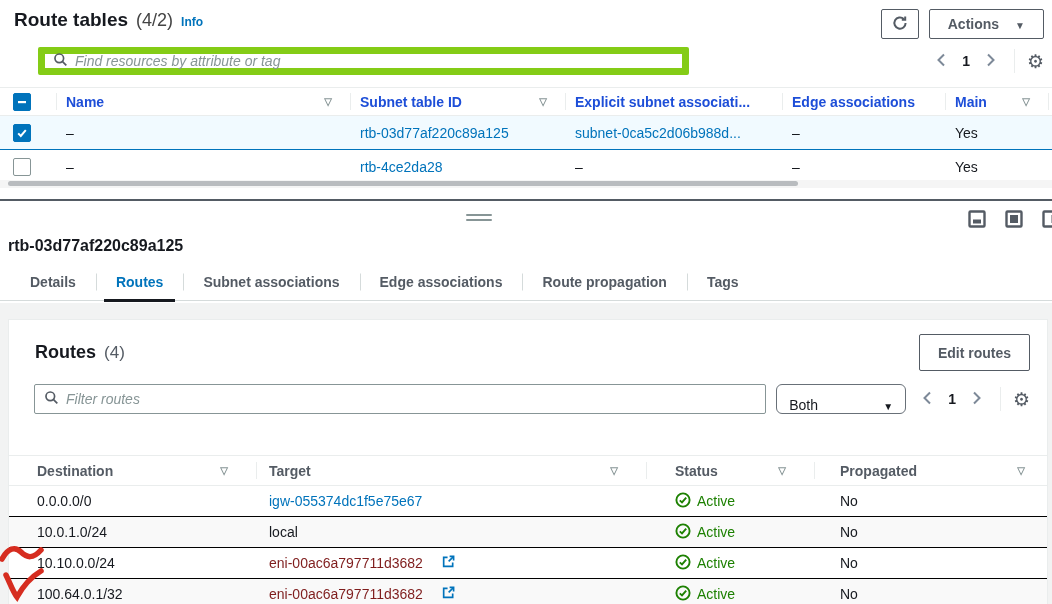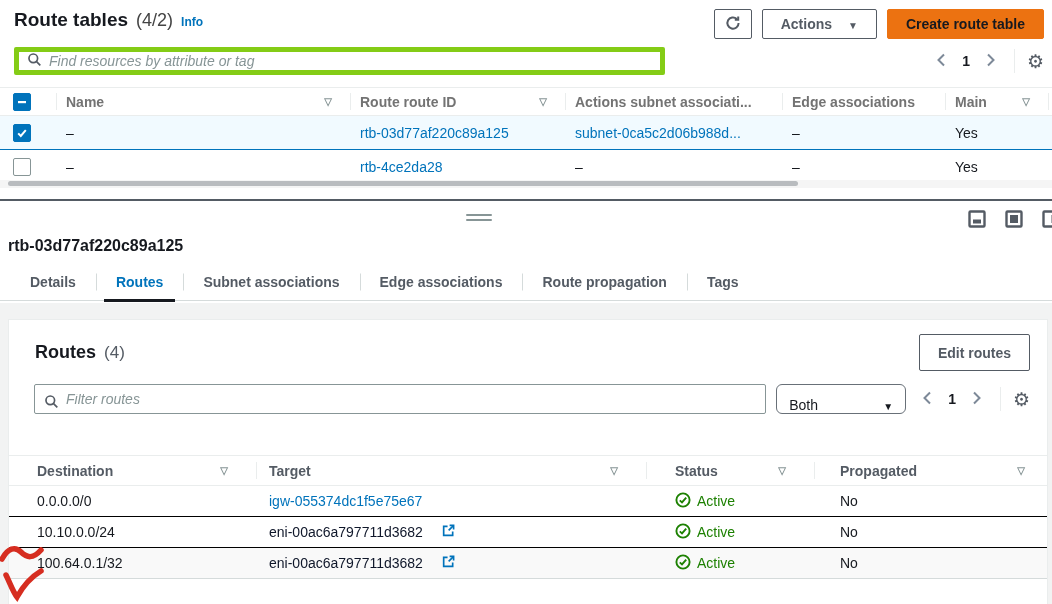--- a/index.html
+++ b/index.html
@@ -13,35 +13,35 @@
   .page-title { font-size:19px; font-weight:bold; color:#16191f; }
   .page-counter { font-size:18px; font-weight:normal; color:#444; }
   .info-link { font-size:12px; font-weight:bold; color:#0073bb; text-decoration:none; cursor:pointer; }
   .header-actions { display:flex; gap:10px; align-items:center; }
   .btn { display:inline-flex; align-items:center; justify-content:center; gap:16px; height:30px; border:1px solid #545b64; border-radius:2px; background:#fff; color:#545b64; font-weight:bold; font-size:14px; padding:0 18px; cursor:pointer; font-family:inherit; }
   .btn-icon { width:38px; padding:0; }
   .btn-primary { background:#ec7211; border-color:#ec7211; color:#16191f; }
   .caret-down::after { content:"▼"; font-size:10px; color:inherit; }
 
   .toolbar-row { display:flex; justify-content:space-between; align-items:center; padding:8px 8px 0 14px; }
-  .search-box { display:flex; align-items:center; gap:7px; width:651px; height:28px; border:5px solid #84cc16; border-radius:2px; background:#fff; padding:0 8px; }
+  .search-box { display:flex; align-items:center; gap:7px; width:651px; height:28px; border:7px solid #84cc16; border-radius:2px; background:#fff; padding:0 8px;margin-left:24px; }
   .search-box input { border:none; outline:none; flex:1; font-size:14px; font-style:italic; color:#16191f; font-family:inherit; background:transparent; }
   .search-box input::placeholder { color:#879596; font-style:italic; }
 
   .pager { display:flex; align-items:center; gap:4px; }
   .pager .pg-btn { background:none; border:none; cursor:pointer; padding:4px 6px; display:flex; align-items:center; }
   .pager .pg-num { font-size:14px; font-weight:bold; color:#16191f; padding:0 6px; cursor:pointer; }
   .pager-divider { width:1px; height:24px; background:#eaeded; margin:0 8px; }
   .gear { font-size:19px; color:#545b64; background:none; border:none; cursor:pointer; line-height:1; }
 
   
   .rt-table-wrap { margin-top:12px; overflow:hidden; }
   table.rt { border-collapse:collapse; table-layout:fixed; width:1110px; }
   table.rt th, table.rt td { text-align:left; font-size:14px; vertical-align:middle; position:relative; }
-  table.rt th { height:28px; color:#737373; font-weight:bold; border-top:1px solid #eaeded; border-bottom:1px solid #eaeded; padding:0 10px; }
+  table.rt th { height:28px; color:#1d4ed8; font-weight:bold; border-top:1px solid #eaeded; border-bottom:1px solid #eaeded; padding:0 10px; }
   table.rt th .th-inner { display:flex; align-items:center; justify-content:space-between; }
   table.rt th:not(:first-child)::before { content:""; position:absolute; left:0; top:5px; bottom:5px; width:1px; background:#eaeded; }
   table.rt td { height:34px; padding:0 10px; border-bottom:1px solid #eaeded; }
   tr.row-selected td { background:#f1faff; border-top:1px solid #0073bb; border-bottom:1px solid #0073bb; }
   .sort-icon { color:#879596; font-size:10px; margin-right:8px; cursor:pointer; }
   .sort-icon::after { content:"▽"; }
   a.tbl-link { color:#0073bb; text-decoration:none; cursor:pointer; }
 
   .checkbox { width:18px; height:18px; border:1px solid #879596; border-radius:2px; background:#fff; display:flex; align-items:center; justify-content:center; cursor:pointer; margin-left:3px; }
   .checkbox.checked, .checkbox.indeterminate { background:#0073bb; border-color:#0073bb; }
@@ -70,39 +70,39 @@
 
   .panel-content { position:absolute; top:102px; bottom:0; left:0; right:0; background:#f2f3f3; padding:16px 4px 0 8px; }
   .card { background:#fff; border:1px solid #eaeded; min-height:300px; }
   .card-header { display:flex; justify-content:space-between; align-items:center; padding:14px 17px 0 26px; }
   .card-title-wrap { display:flex; align-items:baseline; gap:8px; }
   .card-title { font-size:18px; font-weight:bold; color:#16191f; }
   .card-counter { font-size:17px; color:#545b64; }
   .btn-edit { height:37px; }
 
   .card-toolbar { display:flex; align-items:center; padding:13px 17px 0 25px; gap:10px; }
-  .filter-box { flex:1; display:flex; gap:7px; height:30px; border:1px solid #879596; border-radius:2px; padding:9px 9px; }
+  .filter-box { flex:1; display:flex; align-items:center; gap:7px; height:30px; border:1px solid #879596; border-radius:2px; padding:9px 9px; }
   .filter-box input { border:none; outline:none; flex:1; font-size:14px; font-style:italic; font-family:inherit; }
   .filter-box input::placeholder { color:#879596; font-style:italic; }
   .select { display:flex; align-items:flex-end; justify-content:space-between; width:130px; height:30px; border:1px solid #687078; border-radius:6px; padding:0 12px; font-size:14px; color:#16191f; cursor:pointer; background:#fff; }
   .select .caret-down::after { color:#16191f; }
 
   table.routes { border-collapse:collapse; table-layout:fixed; width:100%; margin-top:41px; }
   table.routes th { height:30px; color:#545b64; font-weight:bold; font-size:14px; text-align:left; border-top:1px solid #eaeded; border-bottom:1px solid #eaeded; position:relative; }
   table.routes th:not(:first-child)::before { content:""; position:absolute; left:0; top:6px; bottom:6px; width:1px; background:#eaeded; }
   table.routes th .th-inner { display:flex; align-items:center; justify-content:space-between; }
   table.routes td { height:31px; font-size:14px; color:#16191f; border-bottom:1px solid #000000; }
   table.routes tr.stripe td { background:#f9f9f9; }
   table.routes tr:last-child td { border-bottom:1px solid #d5dbdb; }
   .pl-dest { padding-left:28px; padding-right:20px; }
   .pl-target { padding-left:13px; padding-right:20px; }
   .pl-status { padding-left:29px; padding-right:20px; }
   .pl-prop { padding-left:26px; padding-right:14px; }
   .status-cell { display:flex; align-items:center; gap:6px; color:#1d8102; }
-  .ext-link { display:inline-flex; align-items:center; gap:19px; color:#0f172a; text-decoration:none; cursor:pointer; }
+  .ext-link { display:inline-flex; align-items:center; gap:19px; color:#7f1d1d; text-decoration:none; cursor:pointer; }
 
   .annotation { position:absolute; pointer-events:none; }
 </style>
 </head>
 <body>
 
 <div class="screen">
 
   <section class="top-pane">
     <div class="page-header">
@@ -116,23 +116,20 @@
           <span>
             <svg width="16" height="16" viewBox="0 0 16 16">
                 <path d="M13.6 8a5.6 5.6 0 1 1-1.8-4.1" fill="none" stroke="#545b64" stroke-width="2"></path>
                 <path d="M13.2 1.4v3.4H9.8" fill="none" stroke="#545b64" stroke-width="2"></path>
               </svg>
           </span>
         </button>
         <button class="btn">
           <span>Actions</span>
           <span class="caret-down"></span>
-        </button>
-        <button class="btn btn-primary">
-          <span>Create route table</span>
         </button>
       </div>
     </div>
 
     <div class="toolbar-row">
       <div class="search-box">
         <span>
           <svg width="15" height="15" viewBox="0 0 16 16">
               <circle cx="6.7" cy="6.7" r="4.6" fill="none" stroke="#545b64" stroke-width="1.8"></circle>
               <path d="M10.2 10.2 L14.2 14.2" stroke="#545b64" stroke-width="1.8"></path>
@@ -178,25 +175,25 @@
               </span>
             </th>
             <th>
                 <span class="th-inner">
                   <span>Name</span>
                   <span class="sort-icon"></span>
                 </span>
               </th>
             <th>
                 <span class="th-inner">
-                  <span>Route route ID</span>
+                  <span>Subnet table ID</span>
                   <span class="sort-icon"></span>
                 </span>
               </th>
-            <th><span>Actions subnet associati...</span></th>
+            <th><span>Explicit subnet associati...</span></th>
             <th><span>Edge associations</span></th>
             <th>
                 <span class="th-inner">
                   <span>Main</span>
                   <span class="sort-icon"></span>
                 </span>
               </th>
             <th></th>
           </tr>
         </thead>
@@ -363,20 +360,34 @@
                 <span class="status-cell">
                     <span><svg width="16" height="16" viewBox="0 0 16 16">
                         <circle cx="8" cy="8" r="6.6" fill="none" stroke="#1d8102" stroke-width="1.9"></circle>
                         <path d="M4.8 8.4 7 10.4 11.2 5.6" fill="none" stroke="#1d8102" stroke-width="1.9"></path>
                       </svg></span>
                     <span>Active</span>
                   </span>
               </td>
               <td class="pl-prop">No</td>
             </tr>
+            <tr class="stripe">
+              <td class="pl-dest">10.0.1.0/24</td>
+              <td class="pl-target">local</td>
+              <td class="pl-status">
+                <span class="status-cell">
+                    <span><svg width="16" height="16" viewBox="0 0 16 16">
+                        <circle cx="8" cy="8" r="6.6" fill="none" stroke="#1d8102" stroke-width="1.9"></circle>
+                        <path d="M4.8 8.4 7 10.4 11.2 5.6" fill="none" stroke="#1d8102" stroke-width="1.9"></path>
+                      </svg></span>
+                    <span>Active</span>
+                  </span>
+              </td>
+              <td class="pl-prop">No</td>
+            </tr>
             <tr>
               <td class="pl-dest">10.10.0.0/24</td>
               <td class="pl-target">
                 <a class="ext-link">
                     <span>eni-00ac6a797711d3682</span>
                     <span><svg width="13" height="13" viewBox="0 0 14 14">
                         <path d="M11.5 8v4.2H1.8V2.5H6" fill="none" stroke="#0073bb" stroke-width="1.8"></path>
                         <path d="M8.2 1.5h4.3v4.3" fill="none" stroke="#0073bb" stroke-width="1.8"></path>
                         <path d="M12.3 1.7 7.2 6.8" stroke="#0073bb" stroke-width="1.8"></path>
                       </svg></span>

